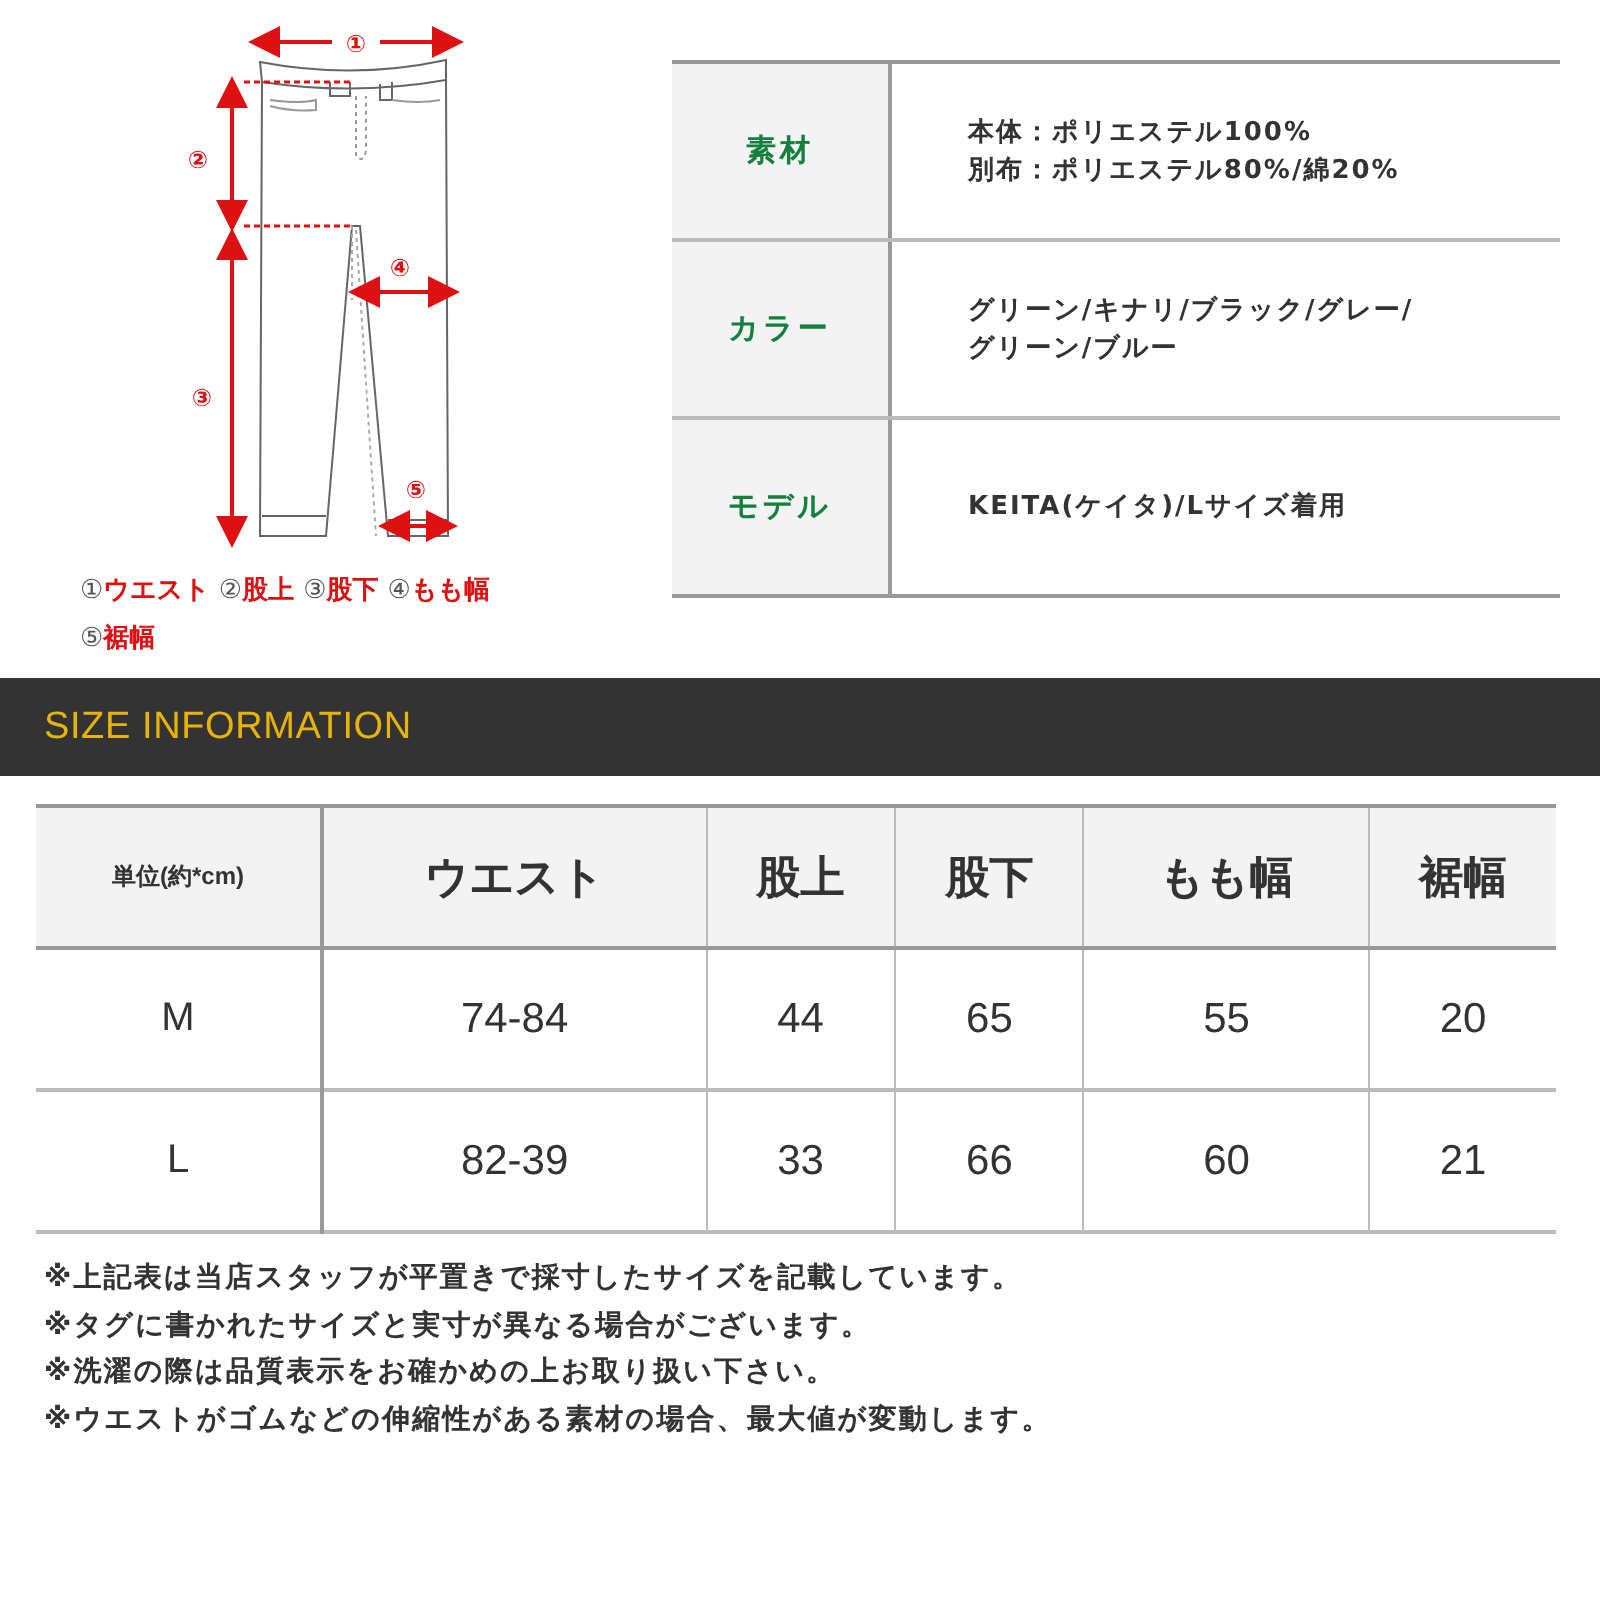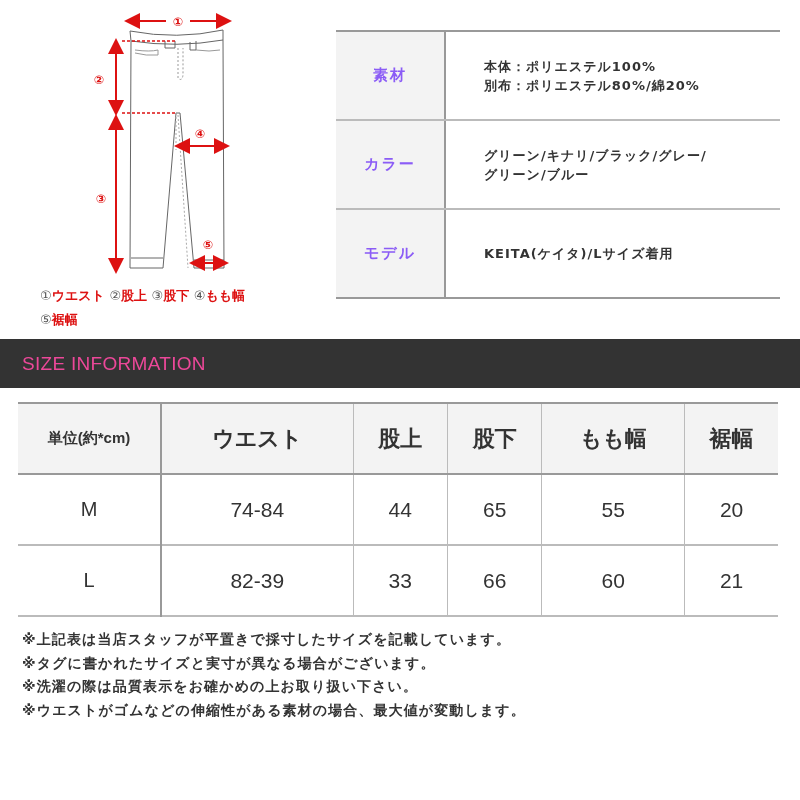--- a/index.html
+++ b/index.html
@@ -5,30 +5,30 @@
   * { box-sizing: border-box; margin: 0; padding: 0; }
   body { width: 800px; height: 800px; background: #fff; position: relative; overflow: hidden;
          font-family: "DejaVu Sans", "Liberation Sans", sans-serif; color: #333; }
   .diagram { position: absolute; left: 0; top: 0; width: 320px; height: 335px; }
   .legend { position: absolute; left: 40px; top: 284px; font-size: 13px; font-weight: bold; color: #d11; line-height: 24px; }
   .legend .num { color: #555; font-weight: normal; }
   .spec { position: absolute; left: 336px; top: 30px; width: 444px; border-top: 2px solid #999; }
   .spec-row { display: flex; height: 89px; border-bottom: 2px solid #bbb; }
   .spec-row:last-child { border-bottom: 2px solid #999; }
   .spec-label { width: 110px; background: #f3f3f3; border-right: 2px solid #999; display: flex; align-items: center; justify-content: center;
-                font-size: 15px; font-weight: bold; letter-spacing: 2px; color: #8b5cf6; }
+                font-size: 15px; font-weight: bold; letter-spacing: 2px; color: #15803d; }
   .spec-value { flex: 1; padding-left: 38px; display: flex; flex-direction: column; justify-content: center; font-size: 13px; font-weight: bold; letter-spacing: 1px; line-height: 19px; color: #333; }
-  .banner { position: absolute; left: 0; top: 339px; width: 800px; height: 49px; background: #333; color: #ec4899; font-family: "Liberation Sans", sans-serif;
+  .banner { position: absolute; left: 0; top: 339px; width: 800px; height: 49px; background: #333; color: #eab308; font-family: "Liberation Sans", sans-serif;
             font-size: 19px; padding-left: 22px; display: flex; align-items: center; letter-spacing: 0.3px; }
   .size-table { position: absolute; left: 18px; top: 402px; width: 760px; border-collapse: collapse; }
   .size-table th, .size-table td { text-align: center; border-left: 1px solid #bbb; font-family: "Liberation Sans", sans-serif; color: #333; }
   .size-table th:first-child, .size-table td:first-child { border-left: none; border-right: 2px solid #999; }
   .size-table thead tr { background: #f3f3f3; height: 71px; border-top: 2px solid #999; border-bottom: 2px solid #999; }
   .size-table th { font-size: 22px; font-weight: bold; }
-  .size-table th.unit { font-size: 15px; width: 143px; }
+  .size-table th.unit { font-size: 12px; width: 143px; }
   .size-table tbody tr { height: 71px; border-bottom: 2px solid #bbb; }
   .size-table td { font-size: 21px; }
   .size-table td.size { font-size: 20px; }
   .notes { position: absolute; left: 22px; top: 628px; font-size: 14px; font-weight: bold; line-height: 23.5px; color: #333; letter-spacing: 1.1px; }
 </style>
 </head>
 <body>
 
 <div class="diagram">
   <svg width="320" height="280" viewBox="0 0 320 280">

